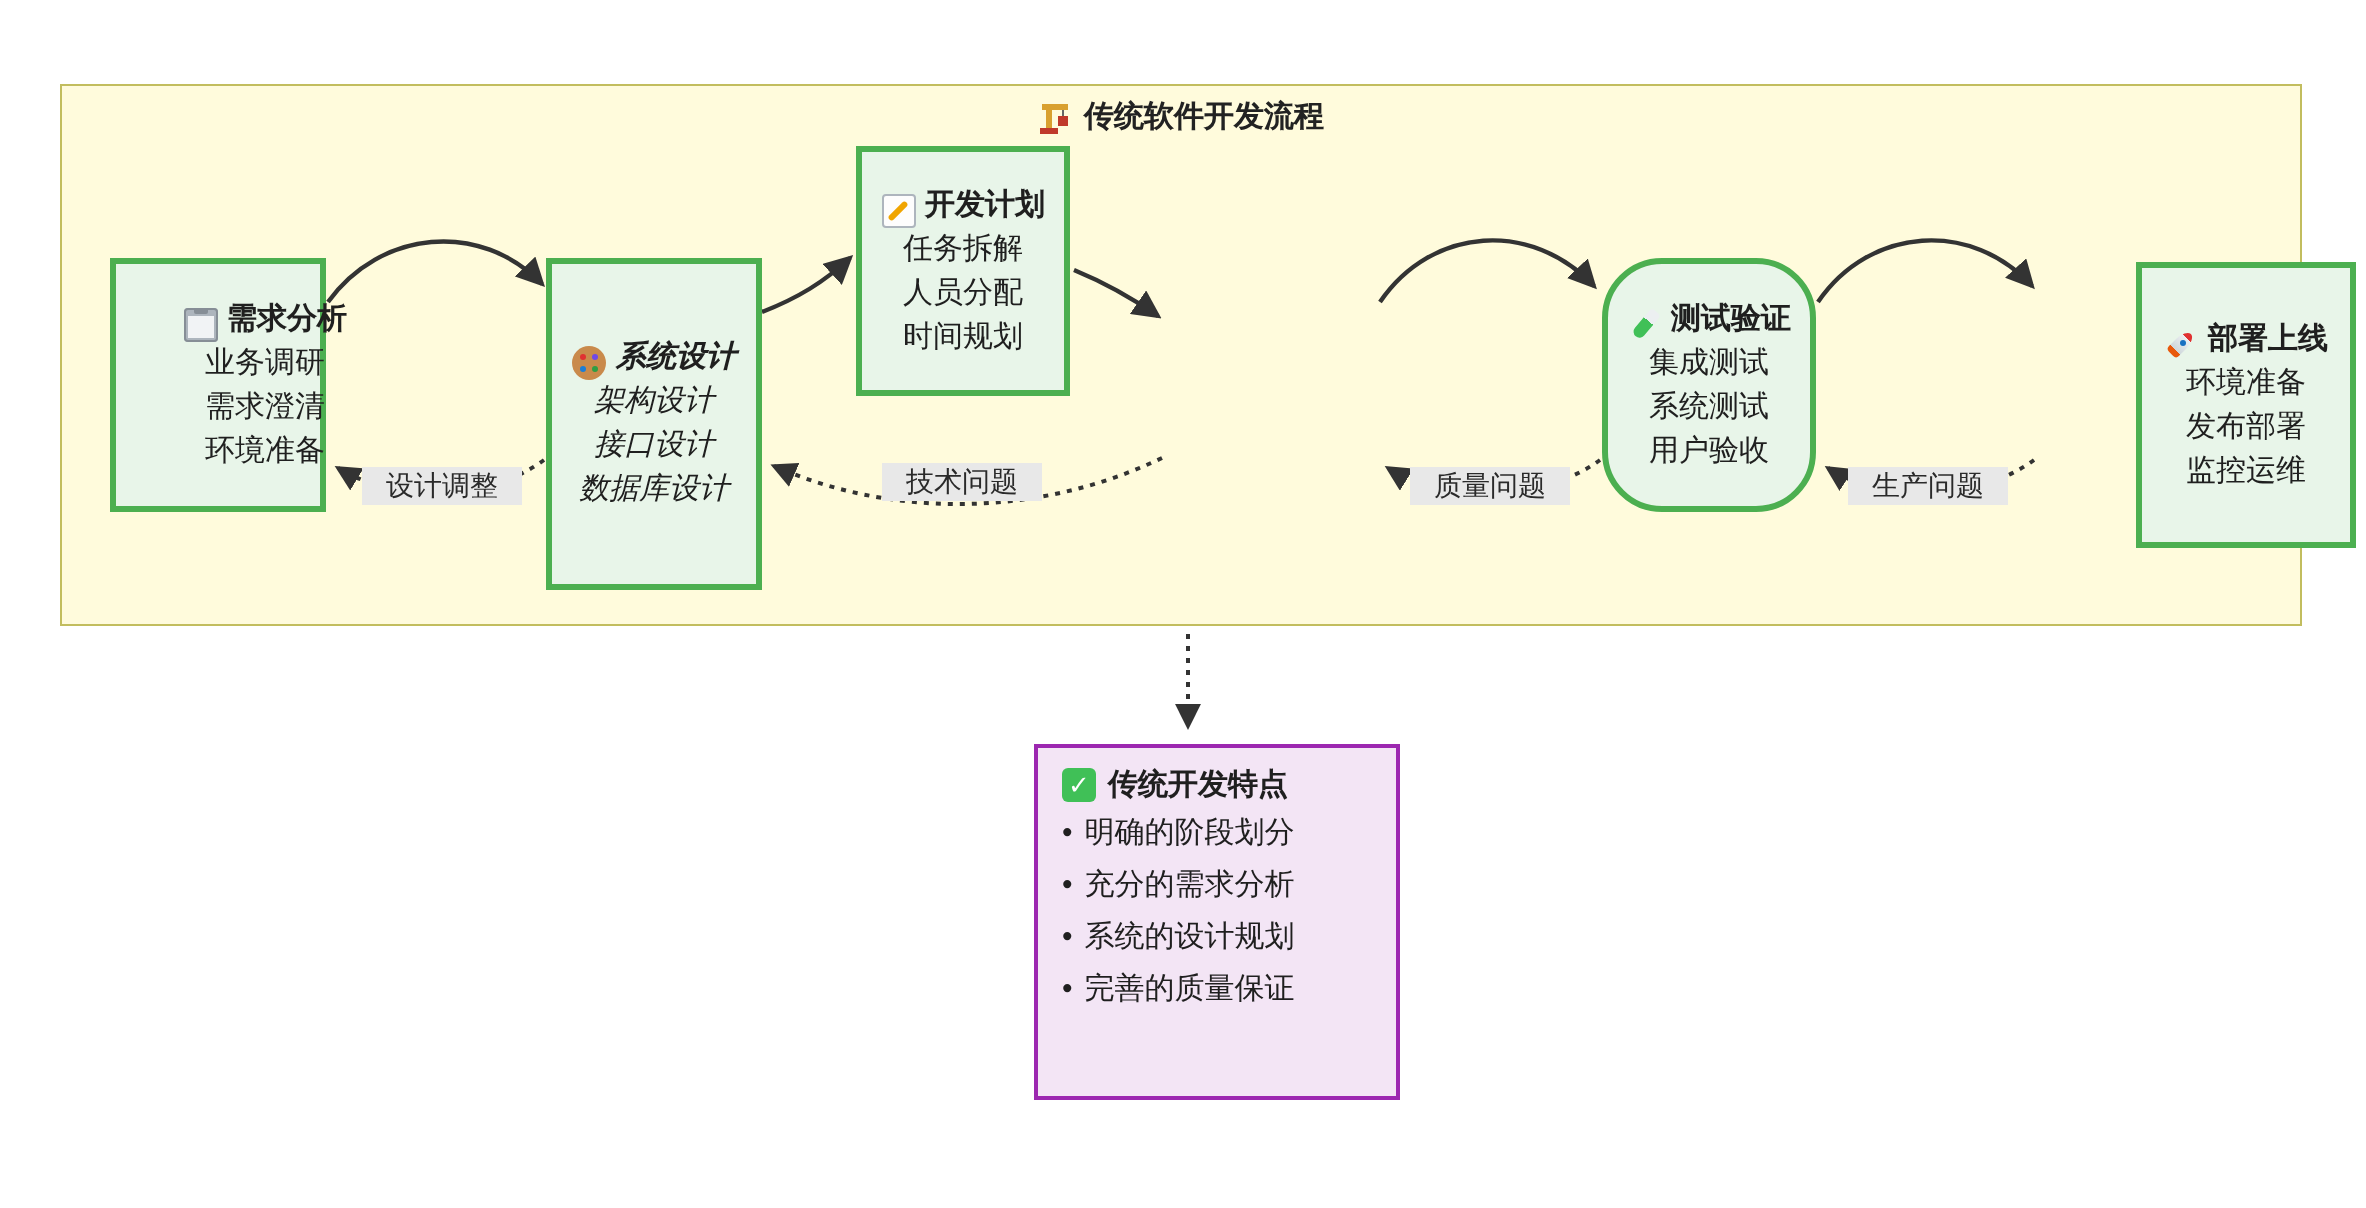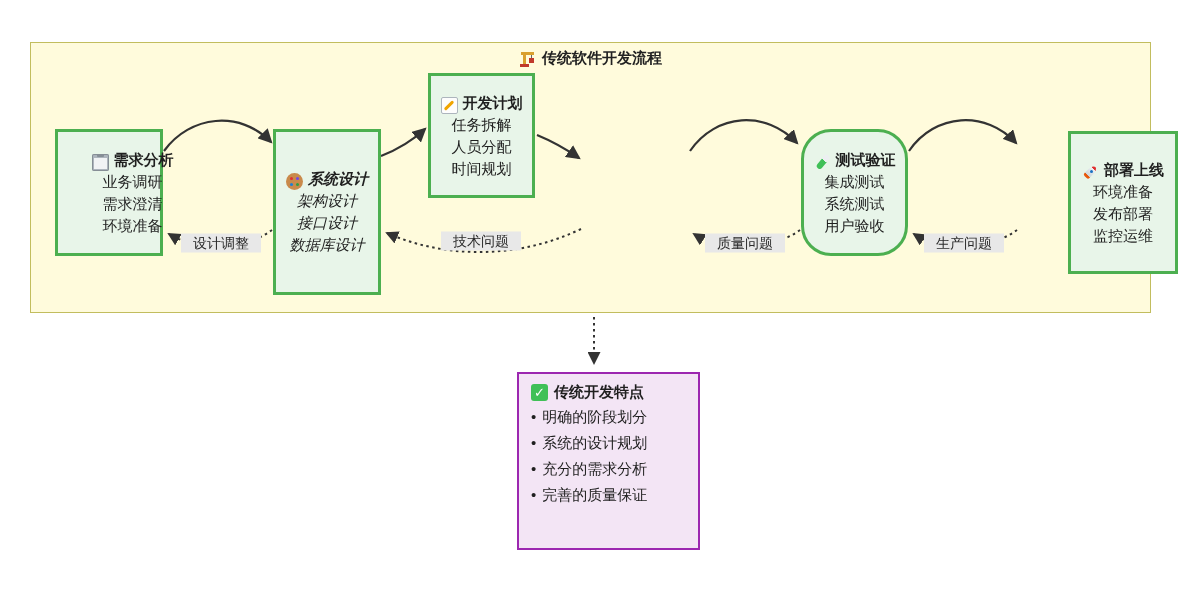--- a/index.html
+++ b/index.html
@@ -172,18 +172,18 @@
   <div class="edge-label" style="left:481px;top:241px;text-align:center;">技术问题</div>
   <div class="edge-label" style="left:745px;top:243px;">质量问题</div>
   <div class="edge-label" style="left:964px;top:243px;">生产问题</div>
 
   <div class="features">
     <div class="features-title">
       <span class="ic" data-icon="check-icon"></span>
       <span>传统开发特点</span>
     </div>
     <div class="feat-item">明确的阶段划分</div>
+    <div class="feat-item">充分的需求分析</div>
     <div class="feat-item">系统的设计规划</div>
-    <div class="feat-item">充分的需求分析</div>
     <div class="feat-item">完善的质量保证</div>
   </div>
 
 </div>
 
 </body></html>

